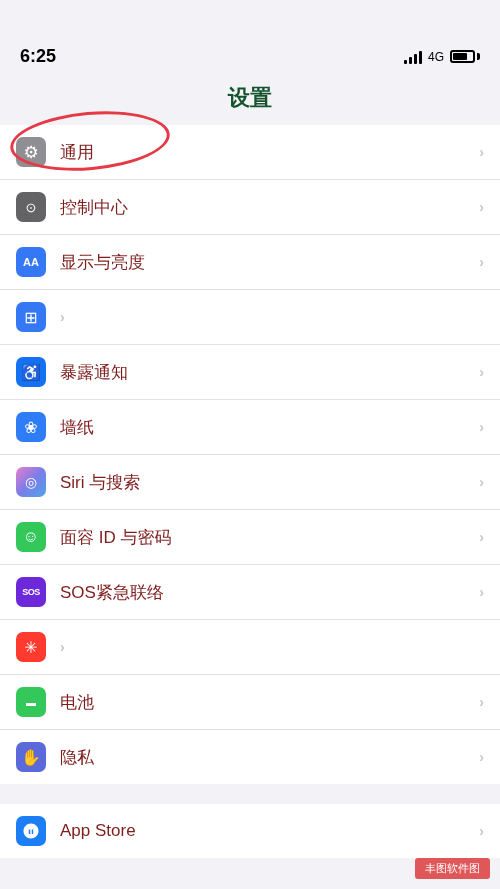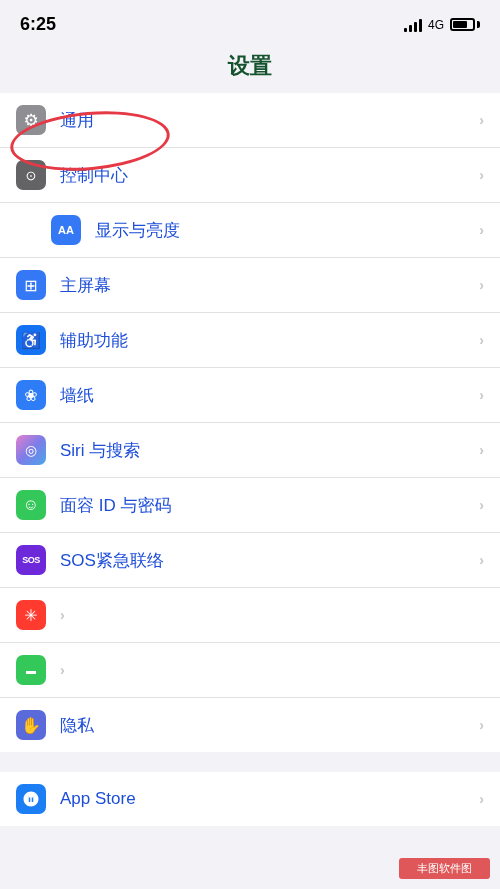--- a/index.html
+++ b/index.html
@@ -12,20 +12,21 @@
       position: relative;
     }
 
     
     .status-bar {
       display: flex;
       justify-content: space-between;
       align-items: center;
       padding: 14px 20px 8px 20px;
       background: #f2f2f7;
+      margin-top: 32px;
     }
     .status-time {
       font-size: 18px;
       font-weight: 600;
       color: #000;
     }
     .status-icons {
       display: flex;
       align-items: center;
       gap: 6px;
@@ -117,21 +118,21 @@
       align-items: center;
       justify-content: center;
       flex-shrink: 0;
       font-size: 17px;
       color: #fff;
     }
 
     .item-label {
       flex: 1;
       font-size: 17px;
-      color: #1d4ed8;
+      color: #7f1d1d;
     }
 
     .item-chevron {
       color: #c7c7cc;
       font-size: 14px;
       font-weight: 600;
     }
 
     
     .icon-general { background: #8e8e93; }
@@ -169,21 +170,21 @@
     }
 
     .watermark {
       position: absolute;
       bottom: 10px;
       right: 10px;
       font-size: 11px;
       color: #999;
       background: rgba(220,60,60,0.85);
       color: #fff;
-      padding: 3px 18px;
+      padding: 3px 10px;
       border-radius: 3px;
     }
   </style>
 </head>
 <body>
 
 <div class="status-bar">
   <span class="status-time">6:25</span>
   <div class="status-icons">
     <div class="signal-bars">
@@ -216,34 +217,33 @@
     <span class="item-chevron">›</span>
   </div>
 
   <div class="settings-item">
     <div class="item-icon icon-control" style="font-size:13px;">⊙</div>
     <span class="item-label">控制中心</span>
     <span class="item-chevron">›</span>
   </div>
 
   <div class="settings-item">
-    <div class="item-icon icon-display" style="font-size:11px;font-weight:700;margin-left:35px;">AA</div>
+    <div class="item-icon icon-display" style="font-size:11px;font-weight:700;">AA</div>
     <span class="item-label">显示与亮度</span>
     <span class="item-chevron">›</span>
   </div>
 
   <div class="settings-item">
     <div class="item-icon icon-homescreen" style="font-size:16px;">⊞</div>
-    <span class="item-label">主屏幕</span>
     <span class="item-chevron">›</span>
   </div>
 
   <div class="settings-item">
     <div class="item-icon icon-accessibility" style="font-size:16px;">♿</div>
-    <span class="item-label">辅助功能</span>
+    <span class="item-label">暴露通知</span>
     <span class="item-chevron">›</span>
   </div>
 
   <div class="settings-item">
     <div class="item-icon icon-wallpaper" style="font-size:16px;">❀</div>
     <span class="item-label">墙纸</span>
     <span class="item-chevron">›</span>
   </div>
 
   <div class="settings-item">
@@ -264,20 +264,21 @@
     <span class="item-chevron">›</span>
   </div>
 
   <div class="settings-item">
     <div class="item-icon icon-exposure" style="font-size:16px;">✳</div>
     <span class="item-chevron">›</span>
   </div>
 
   <div class="settings-item">
     <div class="item-icon icon-battery" style="font-size:10px;">▬</div>
+    <span class="item-label">电池</span>
     <span class="item-chevron">›</span>
   </div>
 
   <div class="settings-item">
     <div class="item-icon icon-privacy" style="font-size:16px;">✋</div>
     <span class="item-label">隐私</span>
     <span class="item-chevron">›</span>
   </div>
 
 </div>

